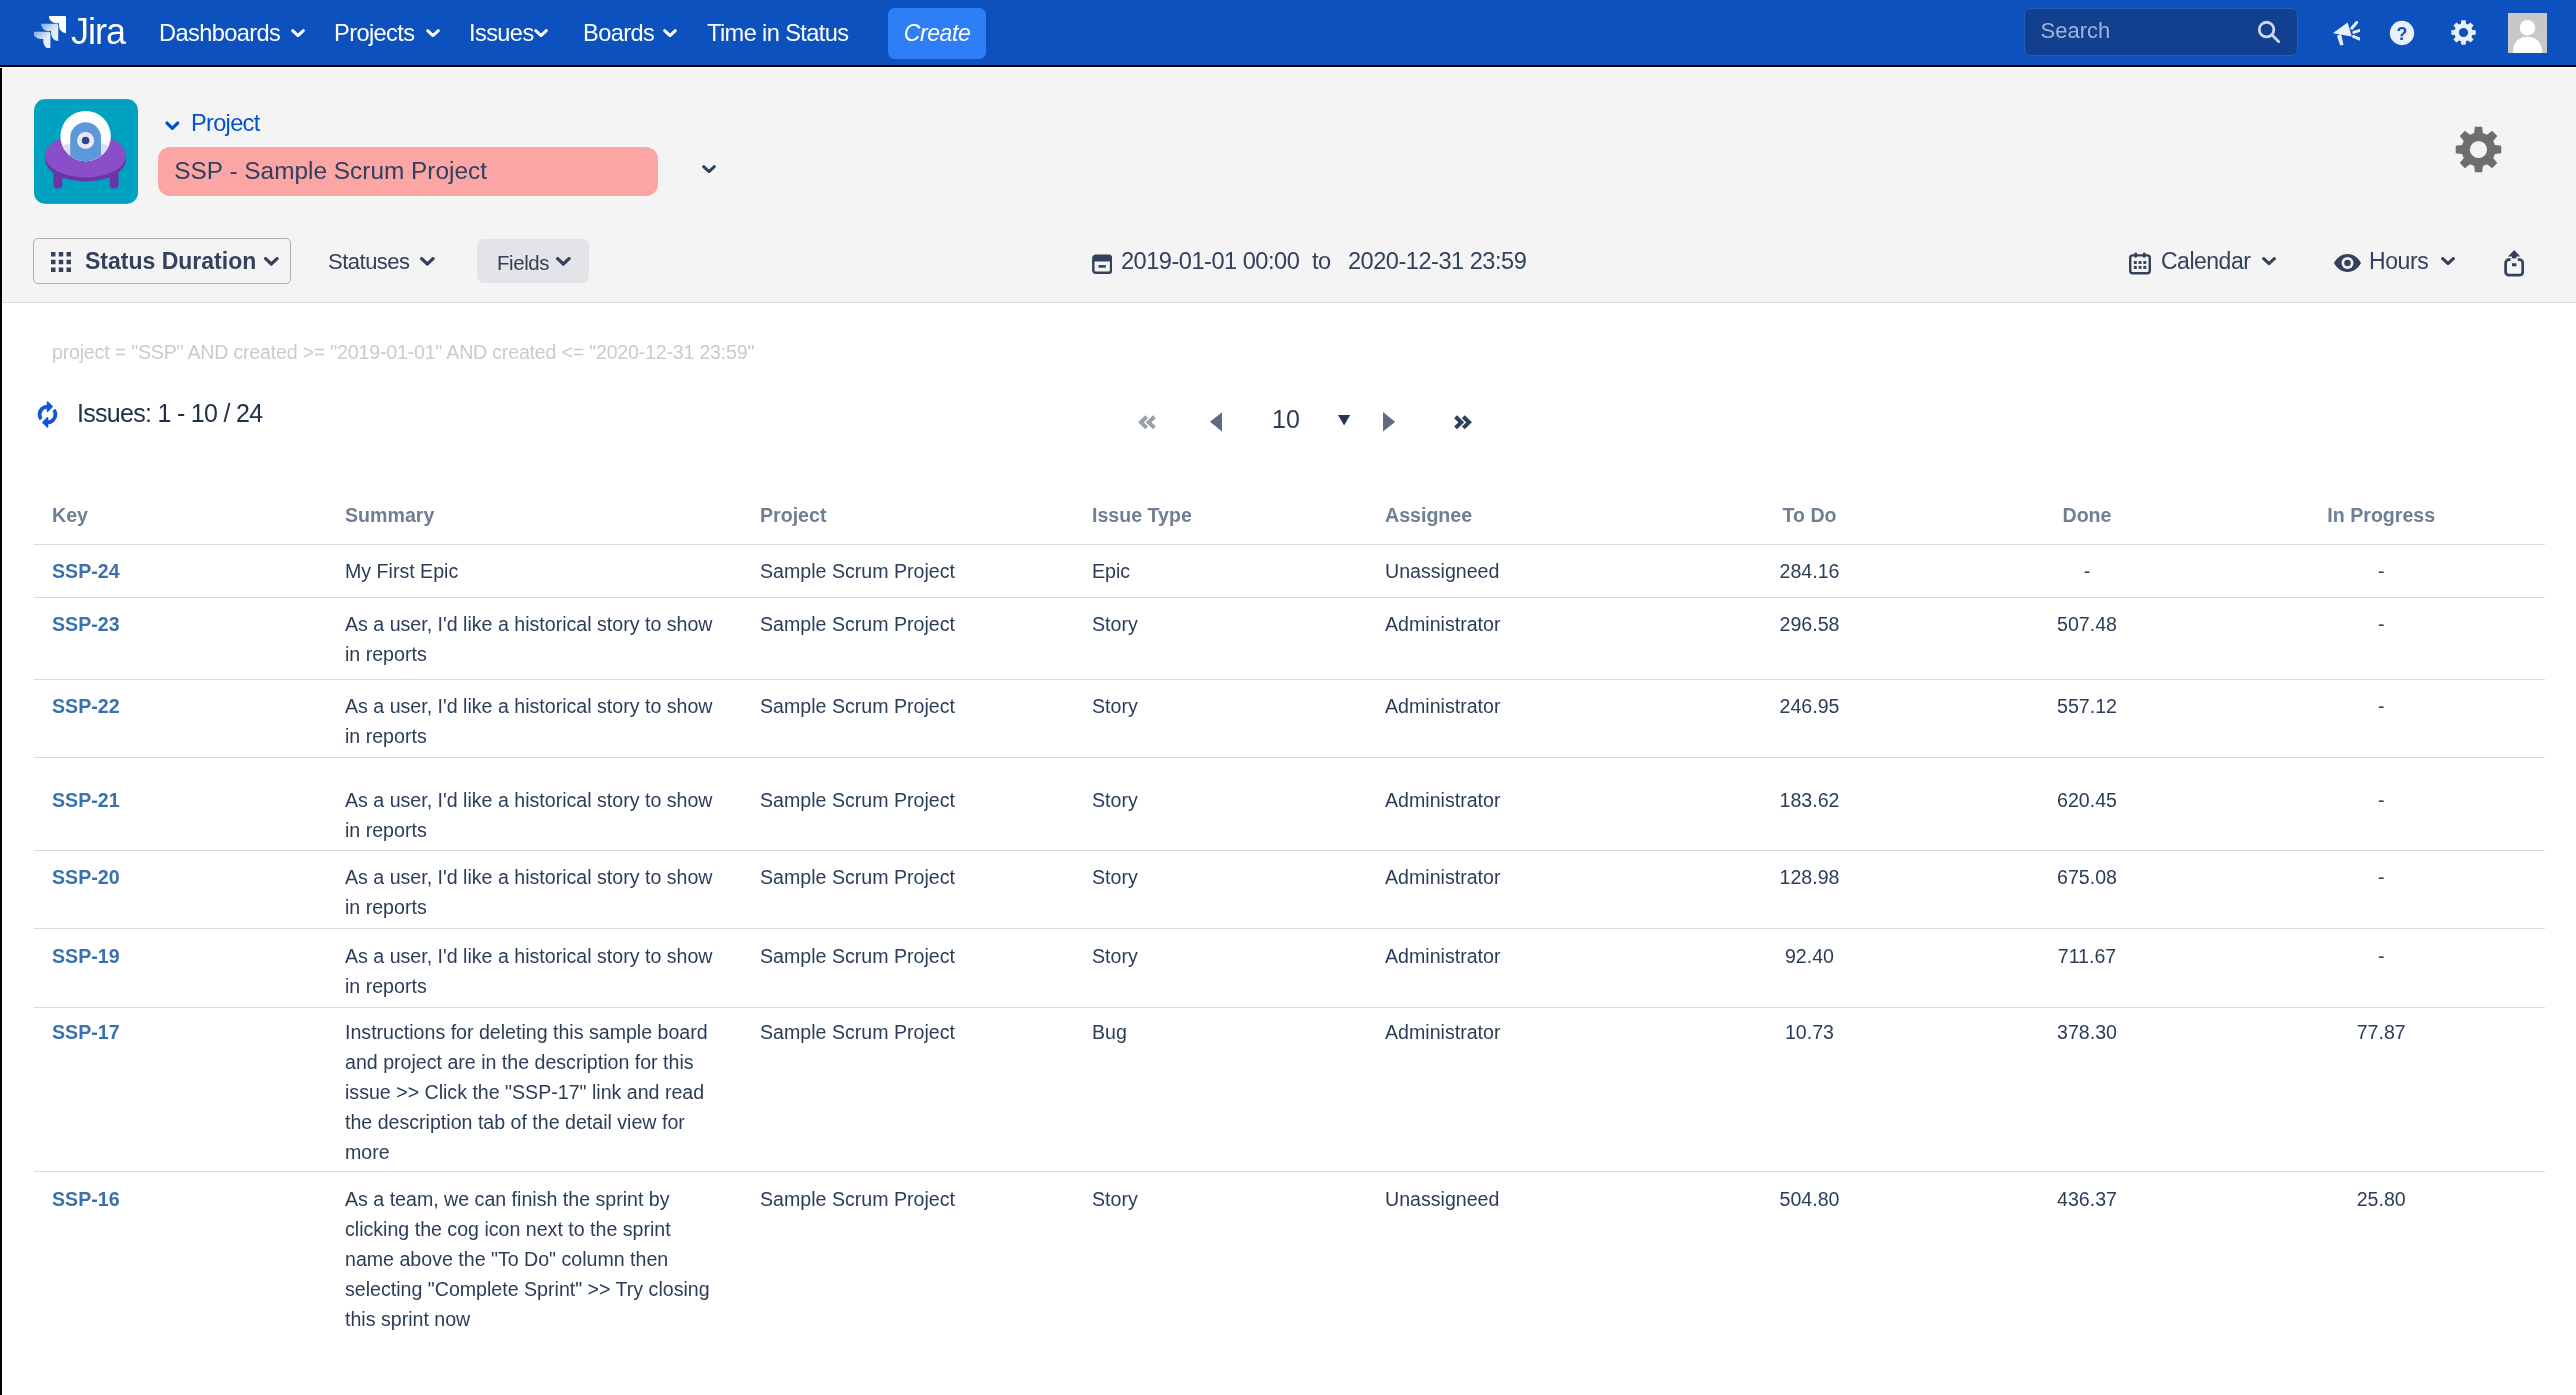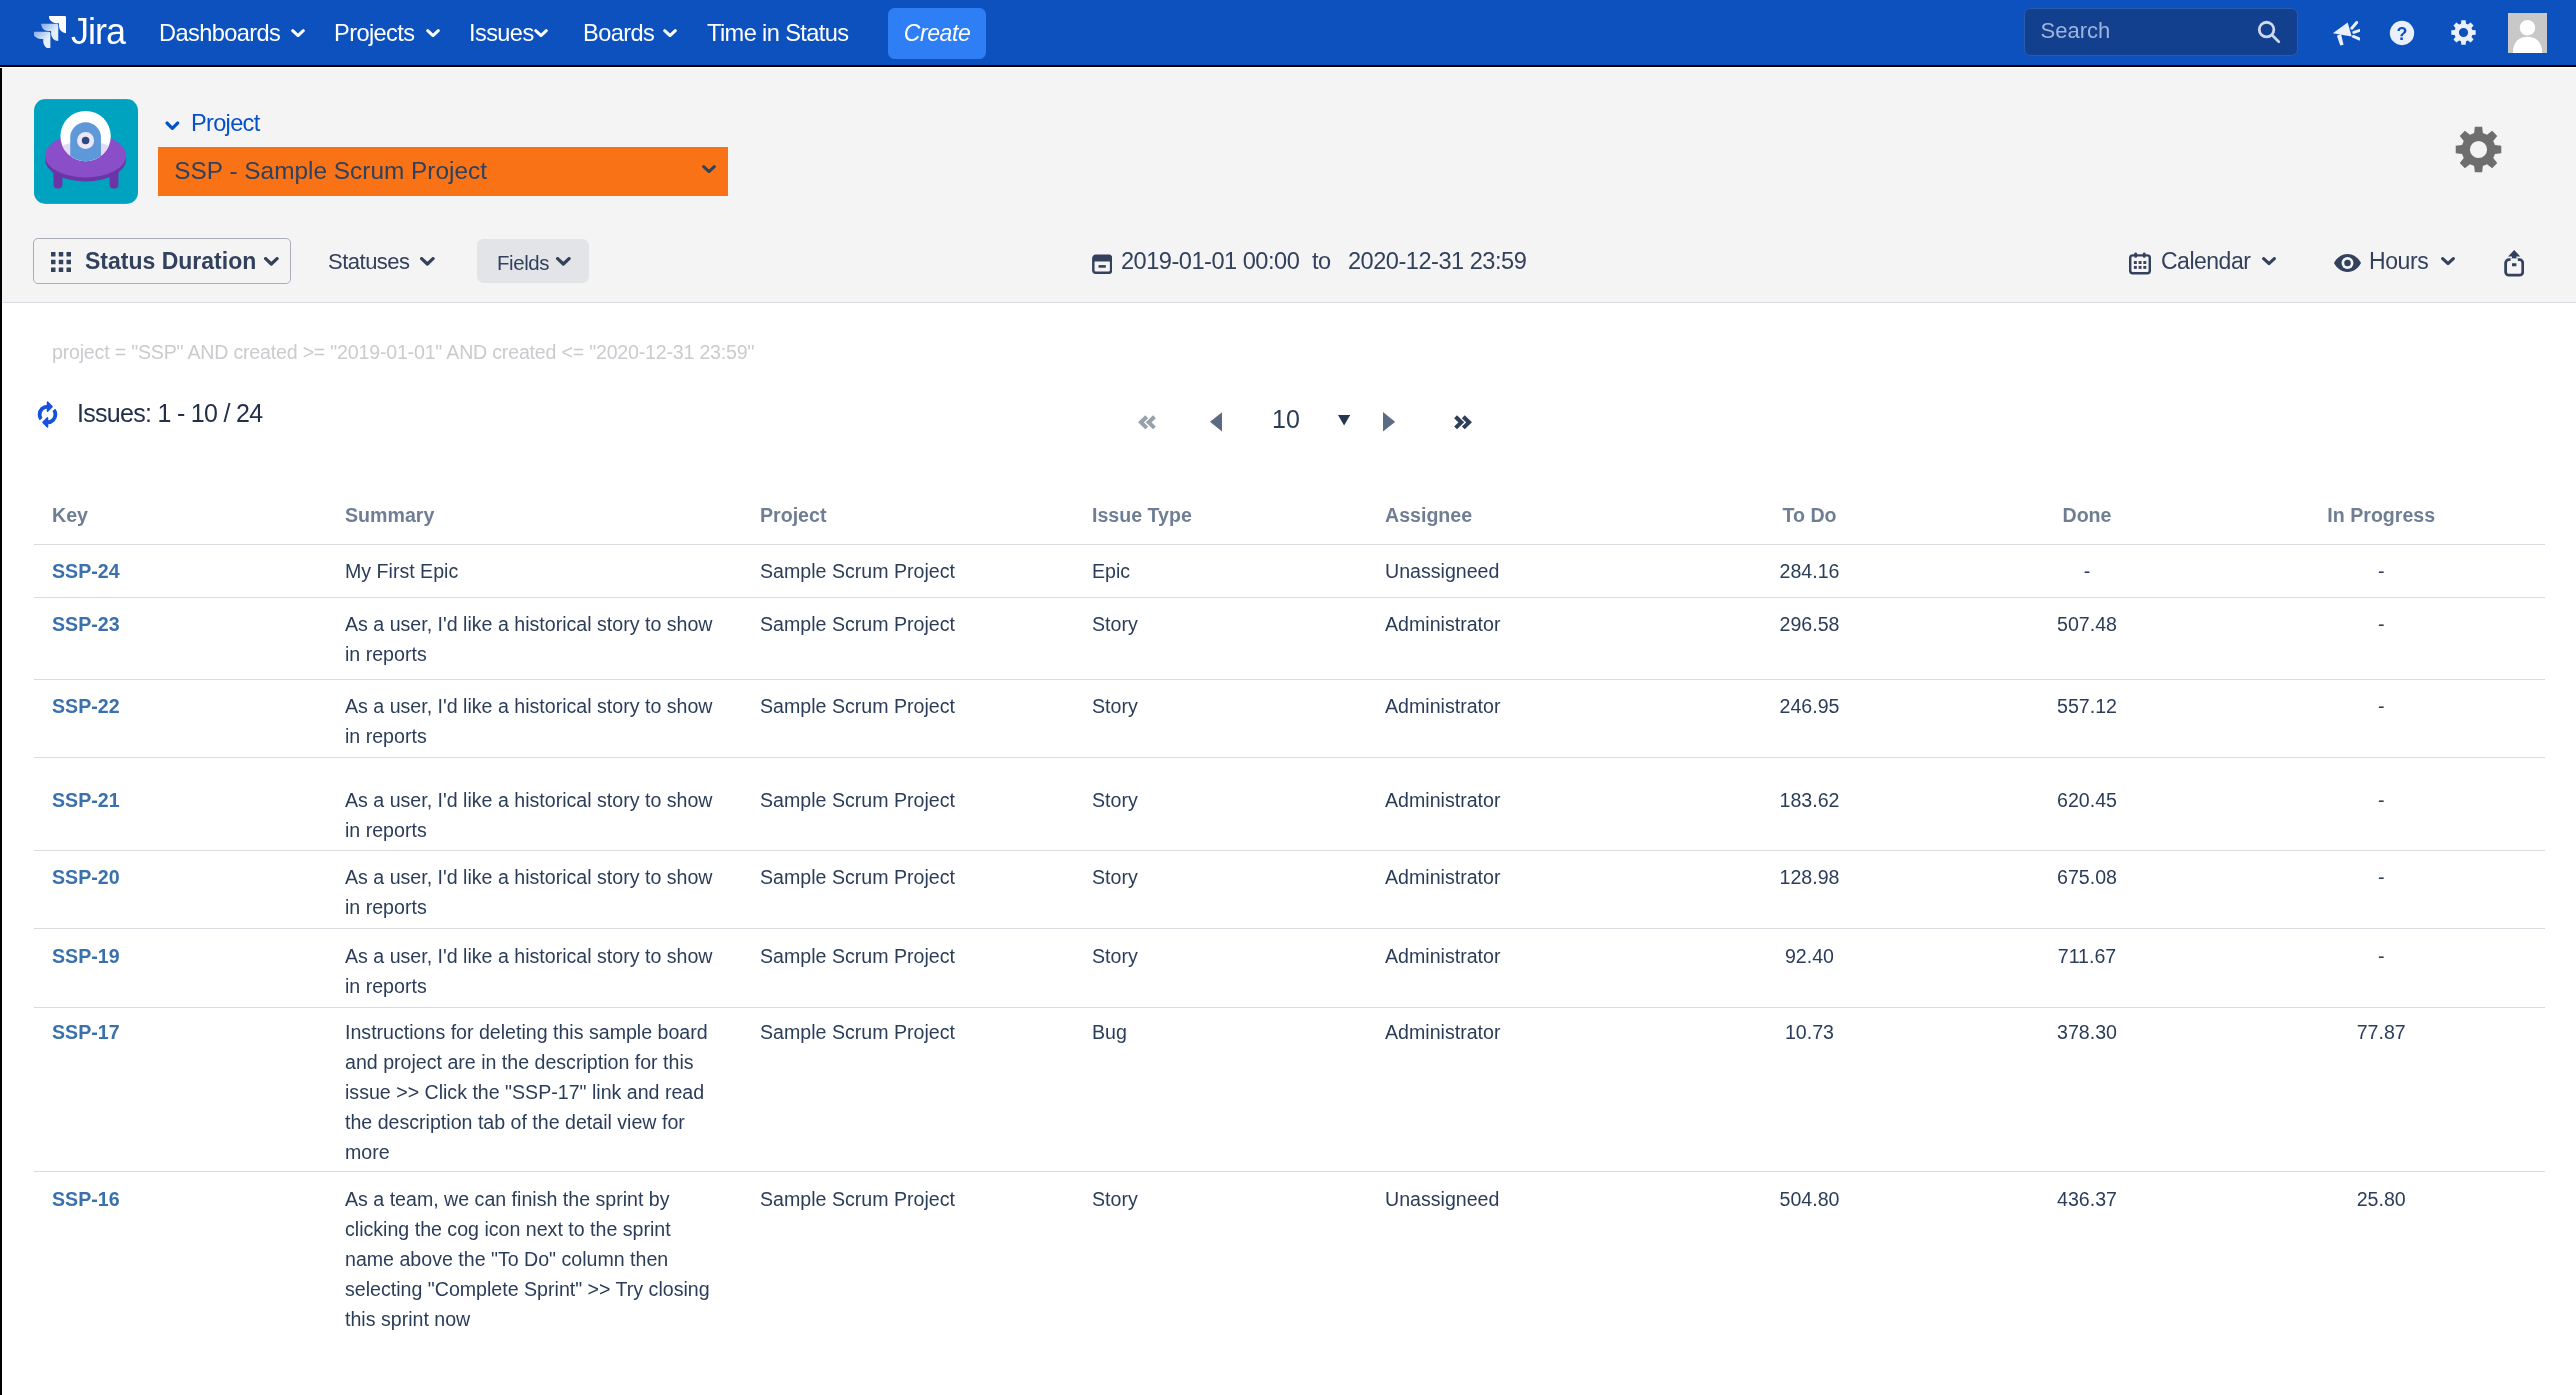--- a/index.html
+++ b/index.html
@@ -18,21 +18,21 @@
     color:#fff; font-size:23px; line-height:51px; text-align:center; font-weight:400; letter-spacing:-0.4px;font-style:italic; }
   #searchbox { position:absolute; left:2024px; top:8.1px; width:274px; height:48px; background:#12408F; border:1.6px solid #2a5cae; border-radius:6.5px; }
   #searchtxt { position:absolute; left:15.5px; top:0; color:#9FB4D9; font-size:22px; line-height:43px; }
   #navavatar { position:absolute; left:2508px; top:13px; width:39px; height:40px; background:#c8c8c8; overflow:hidden; }
 
   
   #gray { position:absolute; left:2.4px; top:68px; width:2574px; height:235px; background:#f4f4f4; border-bottom:1.6px solid #d8dbe0; }
   #ptile { position:absolute; left:34px; top:99px; }
   #projlabel { position:absolute; left:191px; top:112px; color:#0551CC; font-size:23.6px; line-height:23.6px; letter-spacing:-0.7px; }
   #projchev { position:absolute; left:165px; top:121px; }
-  #pselect { position:absolute; left:158px; top:147px; width:570px; height:49px; background:#f97316; border-radius:0;
+  #pselect { position:absolute; left:158px; top:147px; width:500px; height:49px; background:#fca5a5; border-radius:12px;
     color:#2E415E; font-size:24.4px; line-height:47px; }
   #pselect span { margin-left:16.3px; }
   #pselchev { position:absolute; left:702px; top:165px; }
   #cfggear { position:absolute; left:2455px; top:126px; }
 
   
   #sdbtn { position:absolute; left:33px; top:238px; width:258px; height:46px; border:1.6px solid #a9aeb6; border-radius:4.9px; }
   #sdgrid { position:absolute; left:51px; top:252px; }
   #sdtxt { position:absolute; left:85px; top:250px; font-size:23px; line-height:23px; font-weight:700; color:#33415C; }
   #sdchev { position:absolute; left:264px; top:257px; }

